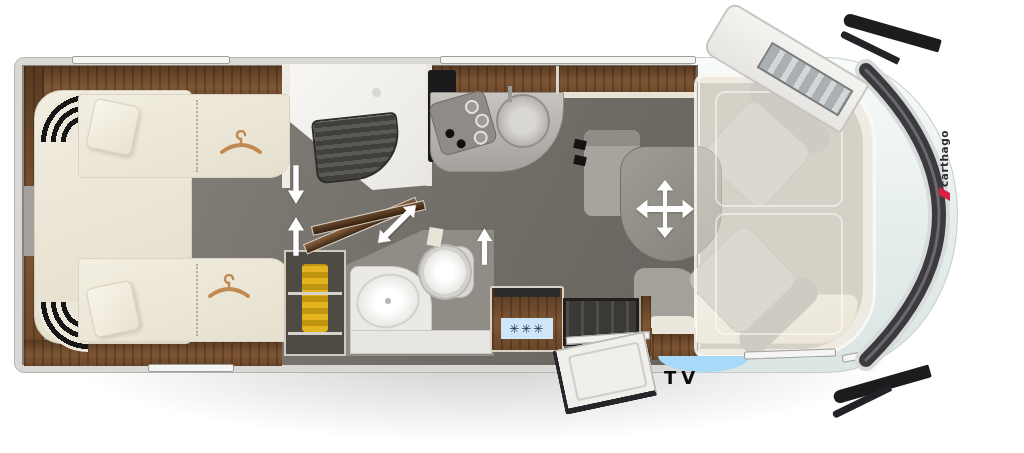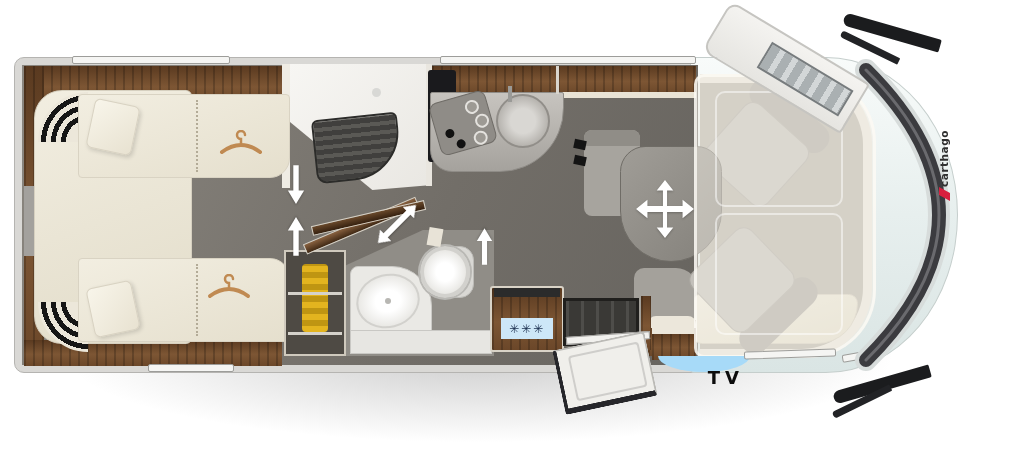--- a/index.html
+++ b/index.html
@@ -76,21 +76,21 @@
   .door-top .win{position:absolute;left:34%;top:22%;width:58%;height:48%;
     background:repeating-linear-gradient(90deg,#aab0b2 0 9px,#d3d7d8 9px 15px);border:2px solid #777c7e;}
   .steps{left:563px;top:298px;width:76px;height:48px;z-index:4;background:#3a3936;border:3px solid #201f1d;
     background-image:repeating-linear-gradient(90deg,rgba(255,255,255,.10) 0 3px,rgba(0,0,0,0) 3px 15px);}
   .door-bottom{left:558px;top:340px;width:94px;height:66px;z-index:6;transform:rotate(-12deg);
     background:#f0efeb;border:2px solid #bbbab6;border-left:4px solid #26262a;border-bottom:6px solid #26262a;border-radius:4px;}
   .door-bottom .panel{position:absolute;left:10px;top:7px;width:68px;height:42px;border:2px solid #cfcecb;border-radius:4px;}
   .tv-marker{left:658px;top:356px;width:92px;height:16px;background:#a7daf8;z-index:5;
     border-radius:0 0 46px 46px / 0 0 16px 16px;}
   .tv-label{left:664px;top:367px;width:80px;z-index:7;font-weight:bold;font-size:18px;
-    letter-spacing:5px;color:#0c0c0c;text-align:right;}
+    letter-spacing:5px;color:#0c0c0c;text-align:left;}
   .logo{left:898px;top:156px;width:92px;height:16px;z-index:6;transform:rotate(-90deg);
     display:flex;align-items:center;justify-content:center;gap:3px;}
   .logo .mark{width:8px;height:11px;background:#d8203f;transform:skewX(-28deg);}
   .logo .txt{font-size:10.5px;font-weight:bold;letter-spacing:.5px;color:#2f2f2f;}
   
   .fridge{left:490px;top:286px;width:74px;height:66px;z-index:4;border:2px solid #d9d3c7;border-radius:3px;}
   .fridge .vent{position:absolute;left:2px;top:0;width:66px;height:9px;background:#2b2b2b;}
   .fridge .panel{position:absolute;left:9px;top:30px;width:52px;height:21px;background:#cde7f8;
     display:flex;align-items:center;justify-content:center;font-size:12px;letter-spacing:2px;color:#1c3050;font-weight:bold;}
   .wardrobe{left:284px;top:250px;width:62px;height:106px;background:#4e4a44;border:2px solid #cfc9bd;z-index:4;}

